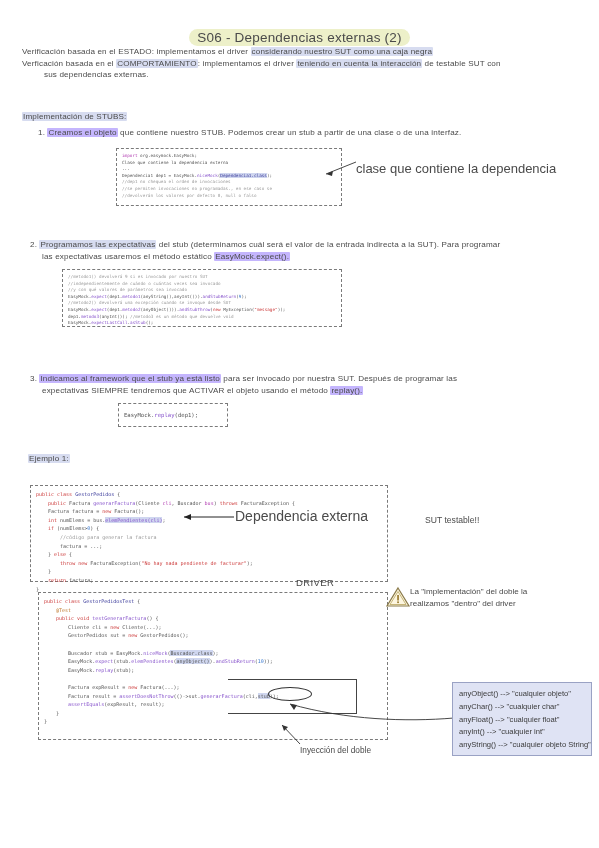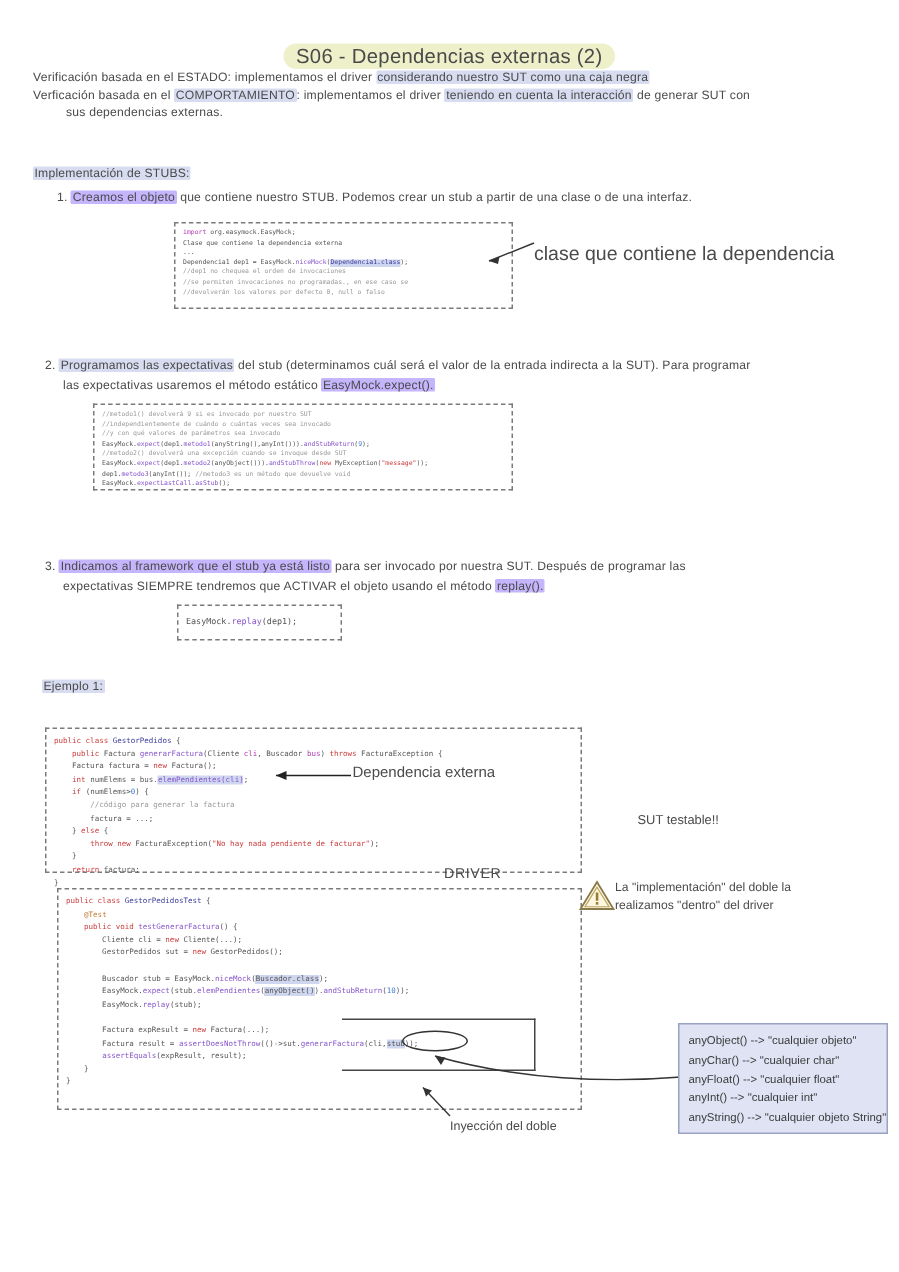--- a/index.html
+++ b/index.html
@@ -68,22 +68,22 @@
   #code2{left:62px;top:269px;width:280px;height:58px;}
   #code3{left:118px;top:403px;width:110px;height:24px;
          display:flex;align-items:center;font-size:5.6px;}
   #code4{left:30px;top:485px;width:358px;height:97px;}
   #code5{left:38px;top:592px;width:350px;height:148px;}
 
   
   .ann{position:absolute;font-size:13px;color:#4a4a4a;line-height:12px;}
   #ann1{left:356px;top:163px;}
   #ann2{left:330px;top:285px;width:265px;text-align:center;font-size:8.5px;line-height:13.5px;}
-  #ann3{left:235px;top:510px;font-size:10px;}
-  #ann4{left:425px;top:514px;font-size:8.6px;margin-top:26px;}
+  #ann3{left:235px;top:510px;font-size:14px;}
+  #ann4{left:425px;top:514px;font-size:8.6px;}
   #ann5{left:296px;top:577px;font-size:9.5px;color:#4a4a4a;letter-spacing:.4px;}
   #ann6{left:410px;top:586px;width:180px;font-size:8.1px;line-height:12px;}
   #ann7{left:300px;top:744px;font-size:8.3px;}
 
   
   .arrow{position:absolute;}
   svg{overflow:visible;display:block;}
 
   
   #warn{position:absolute;left:386px;top:586px;width:24px;height:22px;}
@@ -111,21 +111,21 @@
 <body>
 
 <div class="page">
 
   <div id="title">
     <span class="hl-yellow">S06 - Dependencias externas (2)</span>
   </div>
 
   <div class="blk" id="intro">
     <span class="ln"><span>Verificación basada en el ESTADO: implementamos el driver </span><span class="hl-blue">considerando nuestro SUT como una caja negra</span></span>
-    <span class="ln"><span>Verficación basada en el </span><span class="hl-blue">COMPORTAMIENTO</span><span>: implementamos el driver </span><span class="hl-blue">teniendo en cuenta la interacción</span><span> de generar SUT con</span></span>
+    <span class="ln"><span>Verficación basada en el </span><span class="hl-blue">COMPORTAMIENTO</span><span>: implementamos el driver </span><span class="hl-blue">teniendo en cuenta la interacción</span><span> de testable SUT con</span></span>
     <span class="ln ind">sus dependencias externas.</span>
   </div>
 
   <div class="blk" id="stub-head">
     <span class="ln hl-blue">Implementación de STUBS:</span>
   </div>
 
   <div class="blk" id="step1">
     <span class="ln"><span class="num">1.</span>
       <span class="hl-pink">Creamos el objeto</span><span> que contiene nuestro STUB. Podemos crear un stub a partir de una clase o de una interfaz.</span></span>

